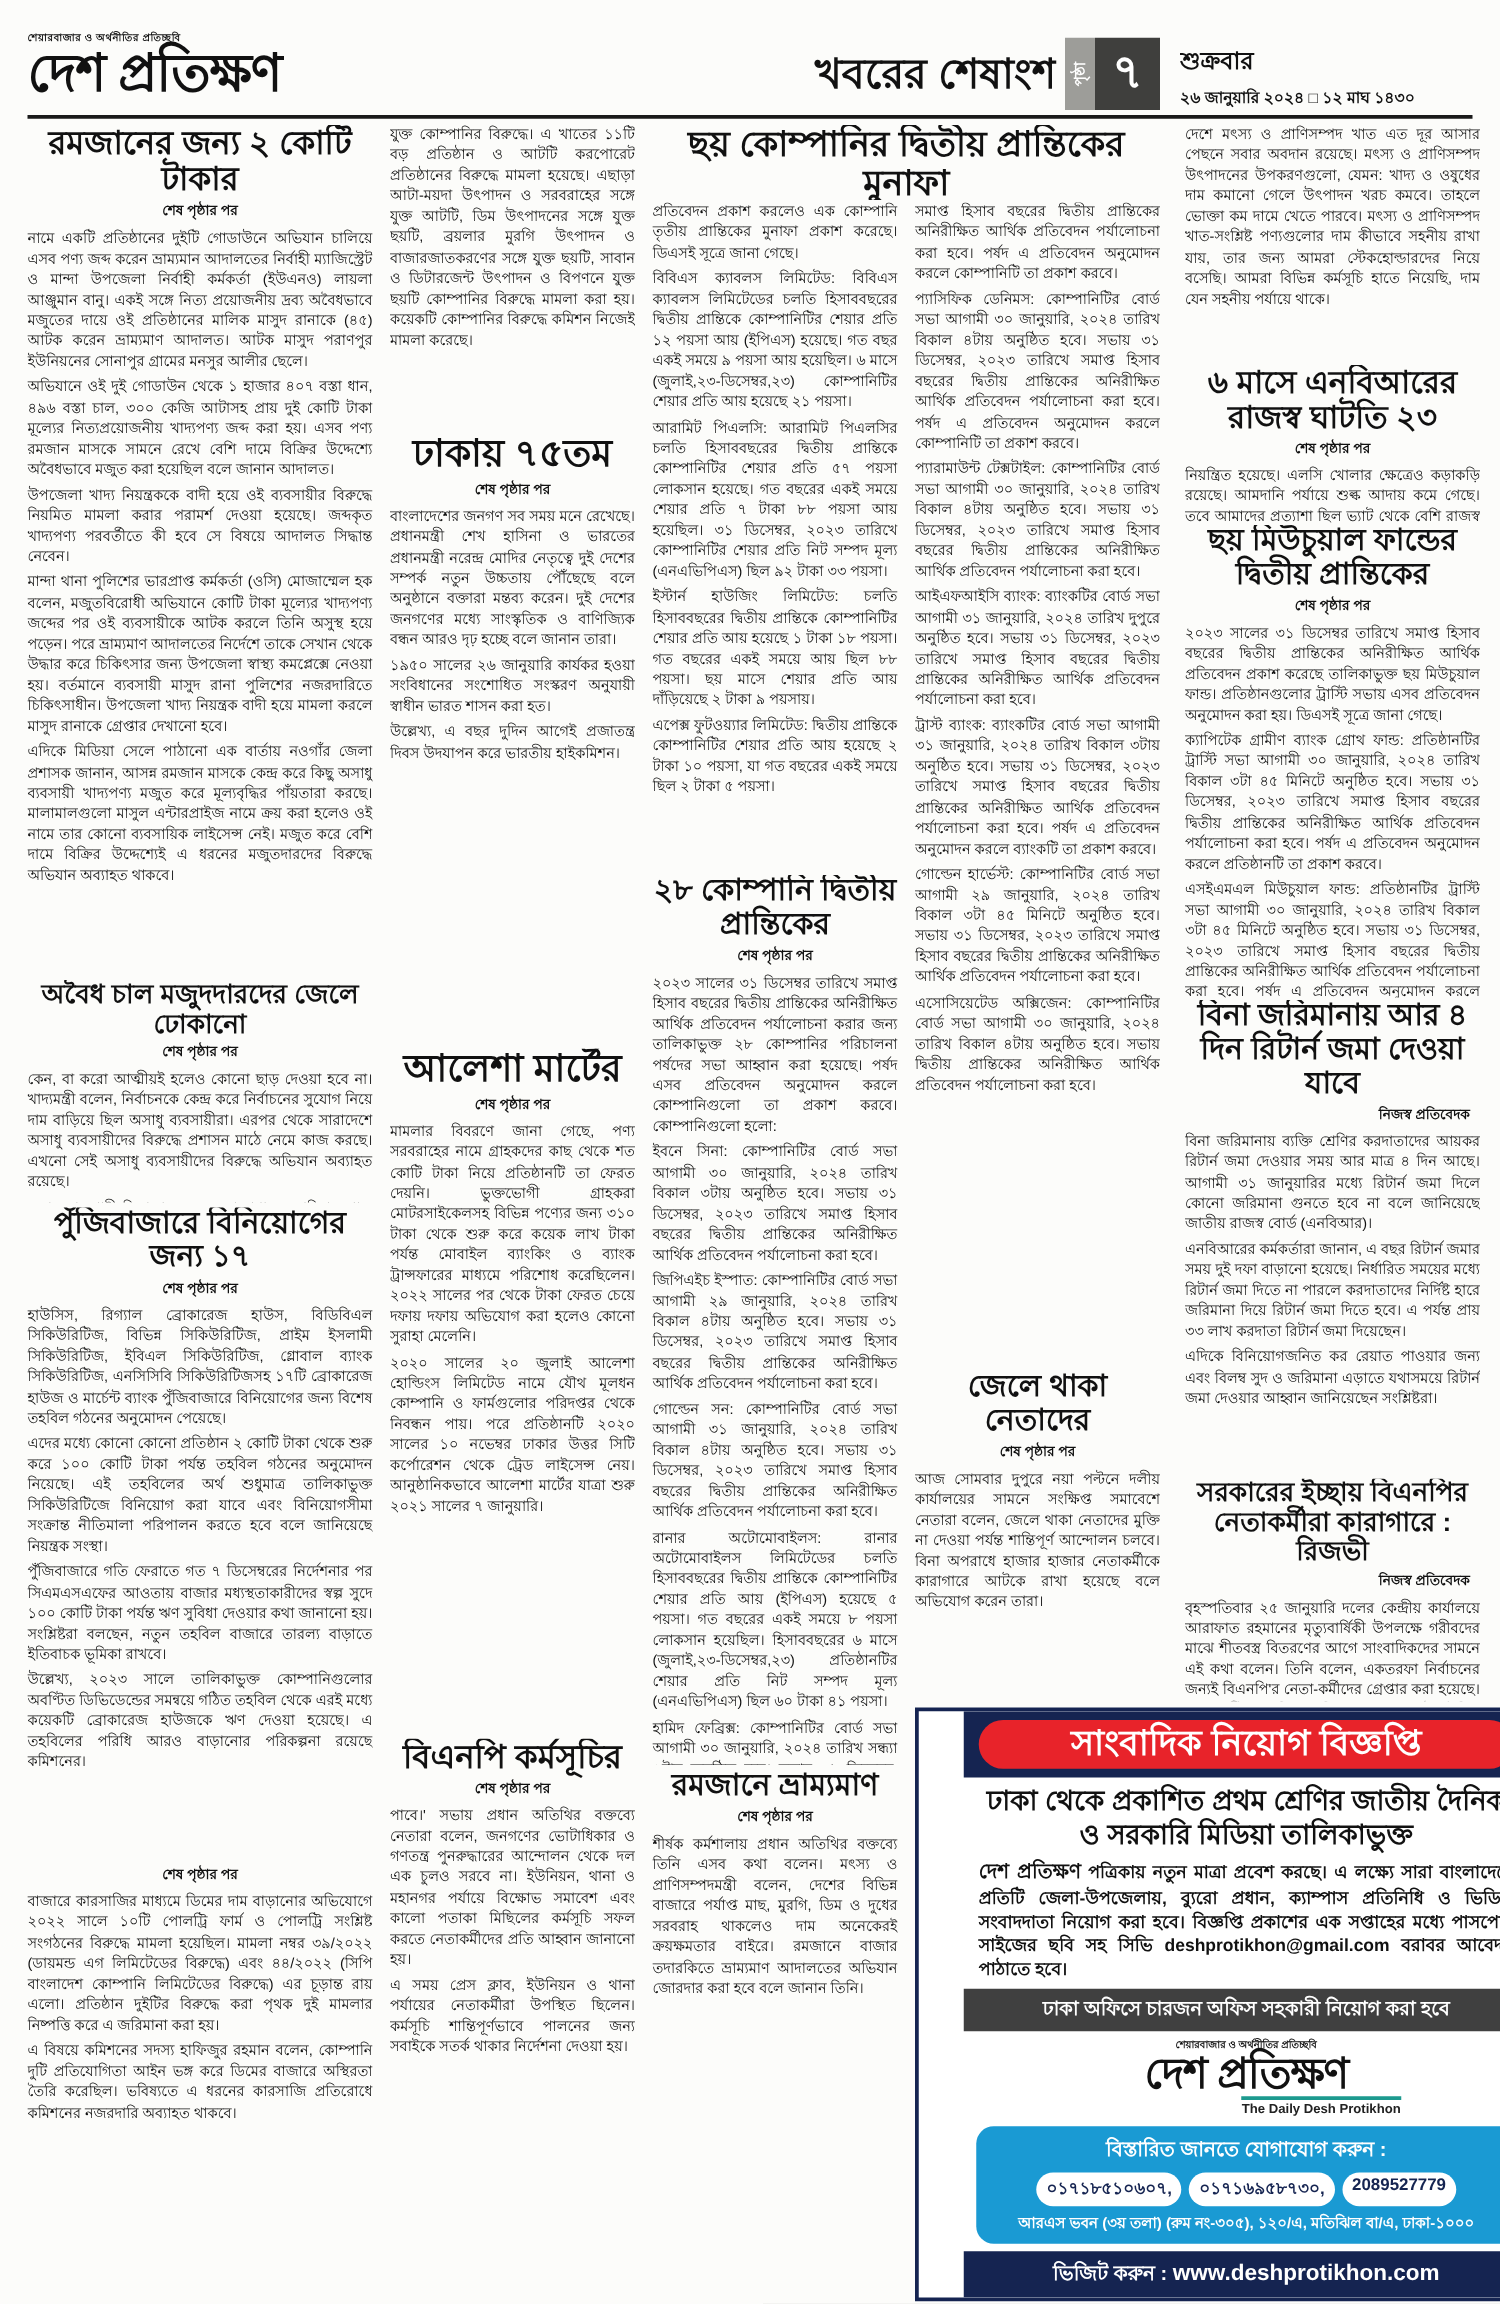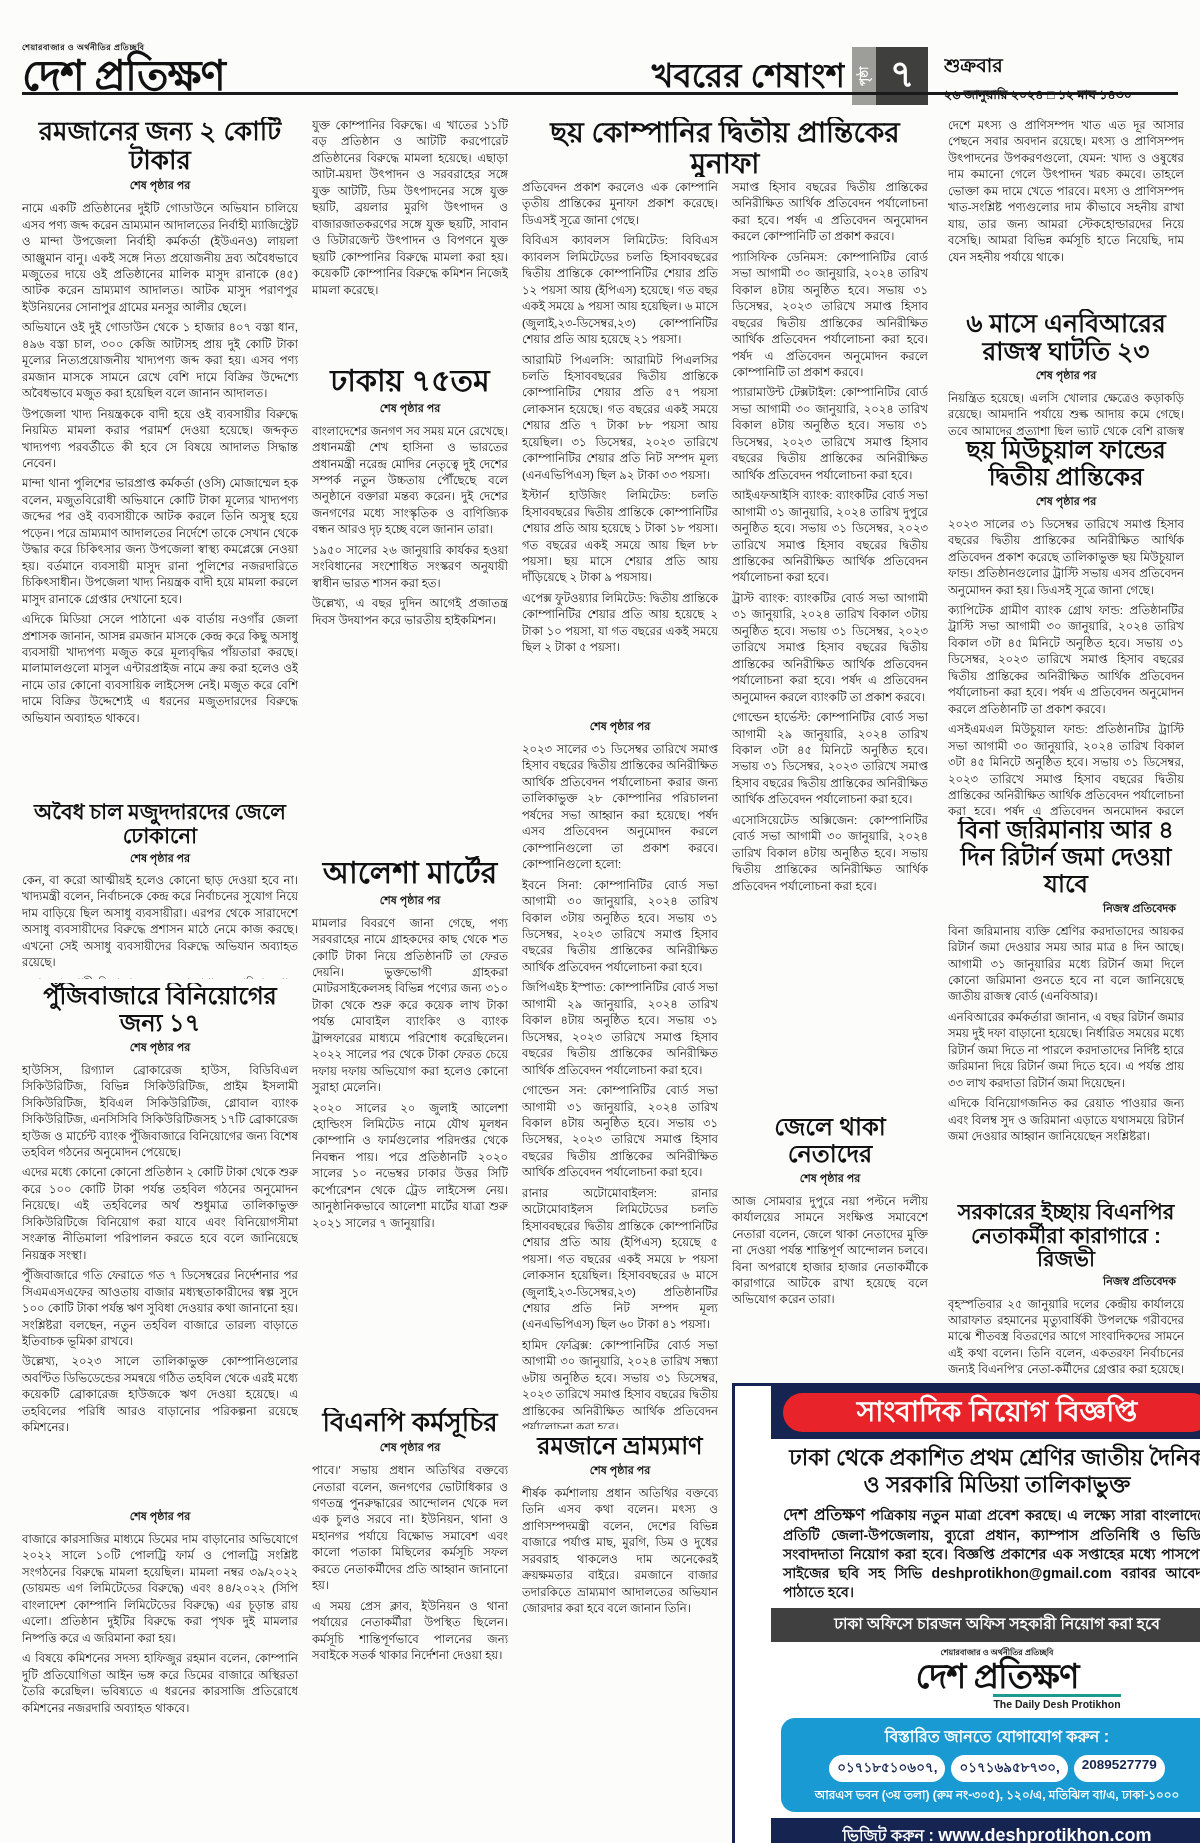--- a/index.html
+++ b/index.html
@@ -1,18 +1,18 @@
 <!DOCTYPE html>
 <html lang="bn"><head>
 <meta charset="utf-8">
 <style>
   html,body{margin:0;padding:0;background:#e8e8e4;}
   #page{position:relative;width:1200px;height:1843px;margin:0 auto;background:#fcfcfa;
         font-family:"Liberation Sans","DejaVu Sans",sans-serif;color:#111;overflow:hidden;}
-  .blk{position:absolute;overflow:hidden;margin-top:17px;}
+  .blk{position:absolute;overflow:hidden;}
   
   .masthead-tagline{font-size:8px;font-weight:bold;letter-spacing:.5px;}
   .masthead-logo{font-size:42px;font-weight:900;line-height:1.05;letter-spacing:-1px;}
   .section-title{font-size:33px;font-weight:900;}
   .pgbox-word{writing-mode:vertical-rl;transform:rotate(180deg);background:#9d9d99;color:#fff;
               font-size:12px;font-weight:bold;display:flex;align-items:center;justify-content:center;
               width:24px;height:58px;}
   .pgbox-num{background:#3f3f3d;color:#fff;font-size:38px;font-weight:900;width:52px;height:58px;
              display:flex;align-items:center;justify-content:center;}
   .date-day{font-size:19px;font-weight:900;}
@@ -82,21 +82,21 @@
     <div class="kicker">শেষ পৃষ্ঠার পর</div>
     <div class="body">
         <p>নামে একটি প্রতিষ্ঠানের দুইটি গোডাউনে অভিযান চালিয়ে এসব পণ্য জব্দ করেন ভ্রাম্যমান আদালতের নির্বাহী ম্যাজিস্ট্রেট ও মান্দা উপজেলা নির্বাহী কর্মকর্তা (ইউএনও) লায়লা আঞ্জুমান বানু। একই সঙ্গে নিত্য প্রয়োজনীয় দ্রব্য অবৈধভাবে মজুতের দায়ে ওই প্রতিষ্ঠানের মালিক মাসুদ রানাকে (৪৫) আটক করেন ভ্রাম্যমাণ আদালত। আটক মাসুদ পরাণপুর ইউনিয়নের সোনাপুর গ্রামের মনসুর আলীর ছেলে।</p>
         <p>অভিযানে ওই দুই গোডাউন থেকে ১ হাজার ৪০৭ বস্তা ধান, ৪৯৬ বস্তা চাল, ৩০০ কেজি আটাসহ প্রায় দুই কোটি টাকা মূল্যের নিত্যপ্রয়োজনীয় খাদ্যপণ্য জব্দ করা হয়। এসব পণ্য রমজান মাসকে সামনে রেখে বেশি দামে বিক্রির উদ্দেশ্যে অবৈধভাবে মজুত করা হয়েছিল বলে জানান আদালত।</p>
         <p>উপজেলা খাদ্য নিয়ন্ত্রককে বাদী হয়ে ওই ব্যবসায়ীর বিরুদ্ধে নিয়মিত মামলা করার পরামর্শ দেওয়া হয়েছে। জব্দকৃত খাদ্যপণ্য পরবর্তীতে কী হবে সে বিষয়ে আদালত সিদ্ধান্ত নেবেন।</p>
         <p>মান্দা থানা পুলিশের ভারপ্রাপ্ত কর্মকর্তা (ওসি) মোজাম্মেল হক বলেন, মজুতবিরোধী অভিযানে কোটি টাকা মূল্যের খাদ্যপণ্য জব্দের পর ওই ব্যবসায়ীকে আটক করলে তিনি অসুস্থ হয়ে পড়েন। পরে ভ্রাম্যমাণ আদালতের নির্দেশে তাকে সেখান থেকে উদ্ধার করে চিকিৎসার জন্য উপজেলা স্বাস্থ্য কমপ্লেক্সে নেওয়া হয়। বর্তমানে ব্যবসায়ী মাসুদ রানা পুলিশের নজরদারিতে চিকিৎসাধীন। উপজেলা খাদ্য নিয়ন্ত্রক বাদী হয়ে মামলা করলে মাসুদ রানাকে গ্রেপ্তার দেখানো হবে।</p>
         <p>এদিকে মিডিয়া সেলে পাঠানো এক বার্তায় নওগাঁর জেলা প্রশাসক জানান, আসন্ন রমজান মাসকে কেন্দ্র করে কিছু অসাধু ব্যবসায়ী খাদ্যপণ্য মজুত করে মূল্যবৃদ্ধির পাঁয়তারা করছে। মালামালগুলো মাসুল এন্টারপ্রাইজ নামে ক্রয় করা হলেও ওই নামে তার কোনো ব্যবসায়িক লাইসেন্স নেই। মজুত করে বেশি দামে বিক্রির উদ্দেশ্যেই এ ধরনের মজুতদারদের বিরুদ্ধে অভিযান অব্যাহত থাকবে।</p>
       </div>
   </div>
 
-  <div class="blk article" style="left:22px;top:784px;width:276px;height:178px;font-family:Liberation Serif, serif;">
+  <div class="blk article" style="left:22px;top:784px;width:276px;height:178px;">
     <h2 class="h22">অবৈধ চাল মজুদদারদের জেলে ঢোকানো</h2>
     <div class="kicker">শেষ পৃষ্ঠার পর</div>
     <div class="body">
         <p>কেন, বা করো আত্মীয়ই হলেও কোনো ছাড় দেওয়া হবে না। খাদ্যমন্ত্রী বলেন, নির্বাচনকে কেন্দ্র করে নির্বাচনের সুযোগ নিয়ে দাম বাড়িয়ে ছিল অসাধু ব্যবসায়ীরা। এরপর থেকে সারাদেশে অসাধু ব্যবসায়ীদের বিরুদ্ধে প্রশাসন মাঠে নেমে কাজ করছে। এখনো সেই অসাধু ব্যবসায়ীদের বিরুদ্ধে অভিযান অব্যাহত রয়েছে।</p>
         <p>সভায় রাজশাহী বিভাগের সব জেলা প্রশাসক, পুলিশ সুপার, জেলা খাদ্য কর্মকর্তা ও মিল মালিক প্রতিনিধিরা অংশ নিয়ে মতামত তুলে ধরেন।</p>
       </div>
   </div>
 
   <div class="blk article" style="left:22px;top:966px;width:276px;height:520px;">
     <h2 class="h24">পুঁজিবাজারে বিনিয়োগের জন্য ১৭</h2>
@@ -160,20 +160,21 @@
     <div class="body">
         <p>প্রতিবেদন প্রকাশ করলেও এক কোম্পানি তৃতীয় প্রান্তিকের মুনাফা প্রকাশ করেছে। ডিএসই সূত্রে জানা গেছে।</p>
         <p>বিবিএস ক্যাবলস লিমিটেড: বিবিএস ক্যাবলস লিমিটেডের চলতি হিসাববছরের দ্বিতীয় প্রান্তিকে কোম্পানিটির শেয়ার প্রতি ১২ পয়সা আয় (ইপিএস) হয়েছে। গত বছর একই সময়ে ৯ পয়সা আয় হয়েছিল। ৬ মাসে (জুলাই,২৩-ডিসেম্বর,২৩) কোম্পানিটির শেয়ার প্রতি আয় হয়েছে ২১ পয়সা।</p>
         <p>আরামিট পিএলসি: আরামিট পিএলসির চলতি হিসাববছরের দ্বিতীয় প্রান্তিকে কোম্পানিটির শেয়ার প্রতি ৫৭ পয়সা লোকসান হয়েছে। গত বছরের একই সময়ে শেয়ার প্রতি ৭ টাকা ৮৮ পয়সা আয় হয়েছিল। ৩১ ডিসেম্বর, ২০২৩ তারিখে কোম্পানিটির শেয়ার প্রতি নিট সম্পদ মূল্য (এনএভিপিএস) ছিল ৯২ টাকা ৩৩ পয়সা।</p>
         <p>ইস্টার্ন হাউজিং লিমিটেড: চলতি হিসাববছরের দ্বিতীয় প্রান্তিকে কোম্পানিটির শেয়ার প্রতি আয় হয়েছে ১ টাকা ১৮ পয়সা। গত বছরের একই সময়ে আয় ছিল ৮৮ পয়সা। ছয় মাসে শেয়ার প্রতি আয় দাঁড়িয়েছে ২ টাকা ৯ পয়সায়।</p>
         <p>এপেক্স ফুটওয়্যার লিমিটেড: দ্বিতীয় প্রান্তিকে কোম্পানিটির শেয়ার প্রতি আয় হয়েছে ২ টাকা ১০ পয়সা, যা গত বছরের একই সময়ে ছিল ২ টাকা ৫ পয়সা।</p>
       </div>
   </div>
 
   <div class="blk article" style="left:522px;top:700px;width:196px;height:712px;">
+    <h2 class="h24">২৮ কোম্পানি দ্বিতীয় প্রান্তিকের</h2>
     <div class="kicker">শেষ পৃষ্ঠার পর</div>
     <div class="body">
         <p>২০২৩ সালের ৩১ ডিসেম্বর তারিখে সমাপ্ত হিসাব বছরের দ্বিতীয় প্রান্তিকের অনিরীক্ষিত আর্থিক প্রতিবেদন পর্যালোচনা করার জন্য তালিকাভুক্ত ২৮ কোম্পানির পরিচালনা পর্ষদের সভা আহ্বান করা হয়েছে। পর্ষদ এসব প্রতিবেদন অনুমোদন করলে কোম্পানিগুলো তা প্রকাশ করবে। কোম্পানিগুলো হলো:</p>
         <p>ইবনে সিনা: কোম্পানিটির বোর্ড সভা আগামী ৩০ জানুয়ারি, ২০২৪ তারিখ বিকাল ৩টায় অনুষ্ঠিত হবে। সভায় ৩১ ডিসেম্বর, ২০২৩ তারিখে সমাপ্ত হিসাব বছরের দ্বিতীয় প্রান্তিকের অনিরীক্ষিত আর্থিক প্রতিবেদন পর্যালোচনা করা হবে।</p>
         <p>জিপিএইচ ইস্পাত: কোম্পানিটির বোর্ড সভা আগামী ২৯ জানুয়ারি, ২০২৪ তারিখ বিকাল ৪টায় অনুষ্ঠিত হবে। সভায় ৩১ ডিসেম্বর, ২০২৩ তারিখে সমাপ্ত হিসাব বছরের দ্বিতীয় প্রান্তিকের অনিরীক্ষিত আর্থিক প্রতিবেদন পর্যালোচনা করা হবে।</p>
         <p>গোল্ডেন সন: কোম্পানিটির বোর্ড সভা আগামী ৩১ জানুয়ারি, ২০২৪ তারিখ বিকাল ৪টায় অনুষ্ঠিত হবে। সভায় ৩১ ডিসেম্বর, ২০২৩ তারিখে সমাপ্ত হিসাব বছরের দ্বিতীয় প্রান্তিকের অনিরীক্ষিত আর্থিক প্রতিবেদন পর্যালোচনা করা হবে।</p>
         <p>রানার অটোমোবাইলস: রানার অটোমোবাইলস লিমিটেডের চলতি হিসাববছরের দ্বিতীয় প্রান্তিকে কোম্পানিটির শেয়ার প্রতি আয় (ইপিএস) হয়েছে ৫ পয়সা। গত বছরের একই সময়ে ৮ পয়সা লোকসান হয়েছিল। হিসাববছরের ৬ মাসে (জুলাই,২৩-ডিসেম্বর,২৩) প্রতিষ্ঠানটির শেয়ার প্রতি নিট সম্পদ মূল্য (এনএভিপিএস) ছিল ৬০ টাকা ৪১ পয়সা।</p>
         <p>হামিদ ফেব্রিক্স: কোম্পানিটির বোর্ড সভা আগামী ৩০ জানুয়ারি, ২০২৪ তারিখ সন্ধ্যা ৬টায় অনুষ্ঠিত হবে। সভায় ৩১ ডিসেম্বর, ২০২৩ তারিখে সমাপ্ত হিসাব বছরের দ্বিতীয় প্রান্তিকের অনিরীক্ষিত আর্থিক প্রতিবেদন পর্যালোচনা করা হবে।</p>
       </div>
   </div>

